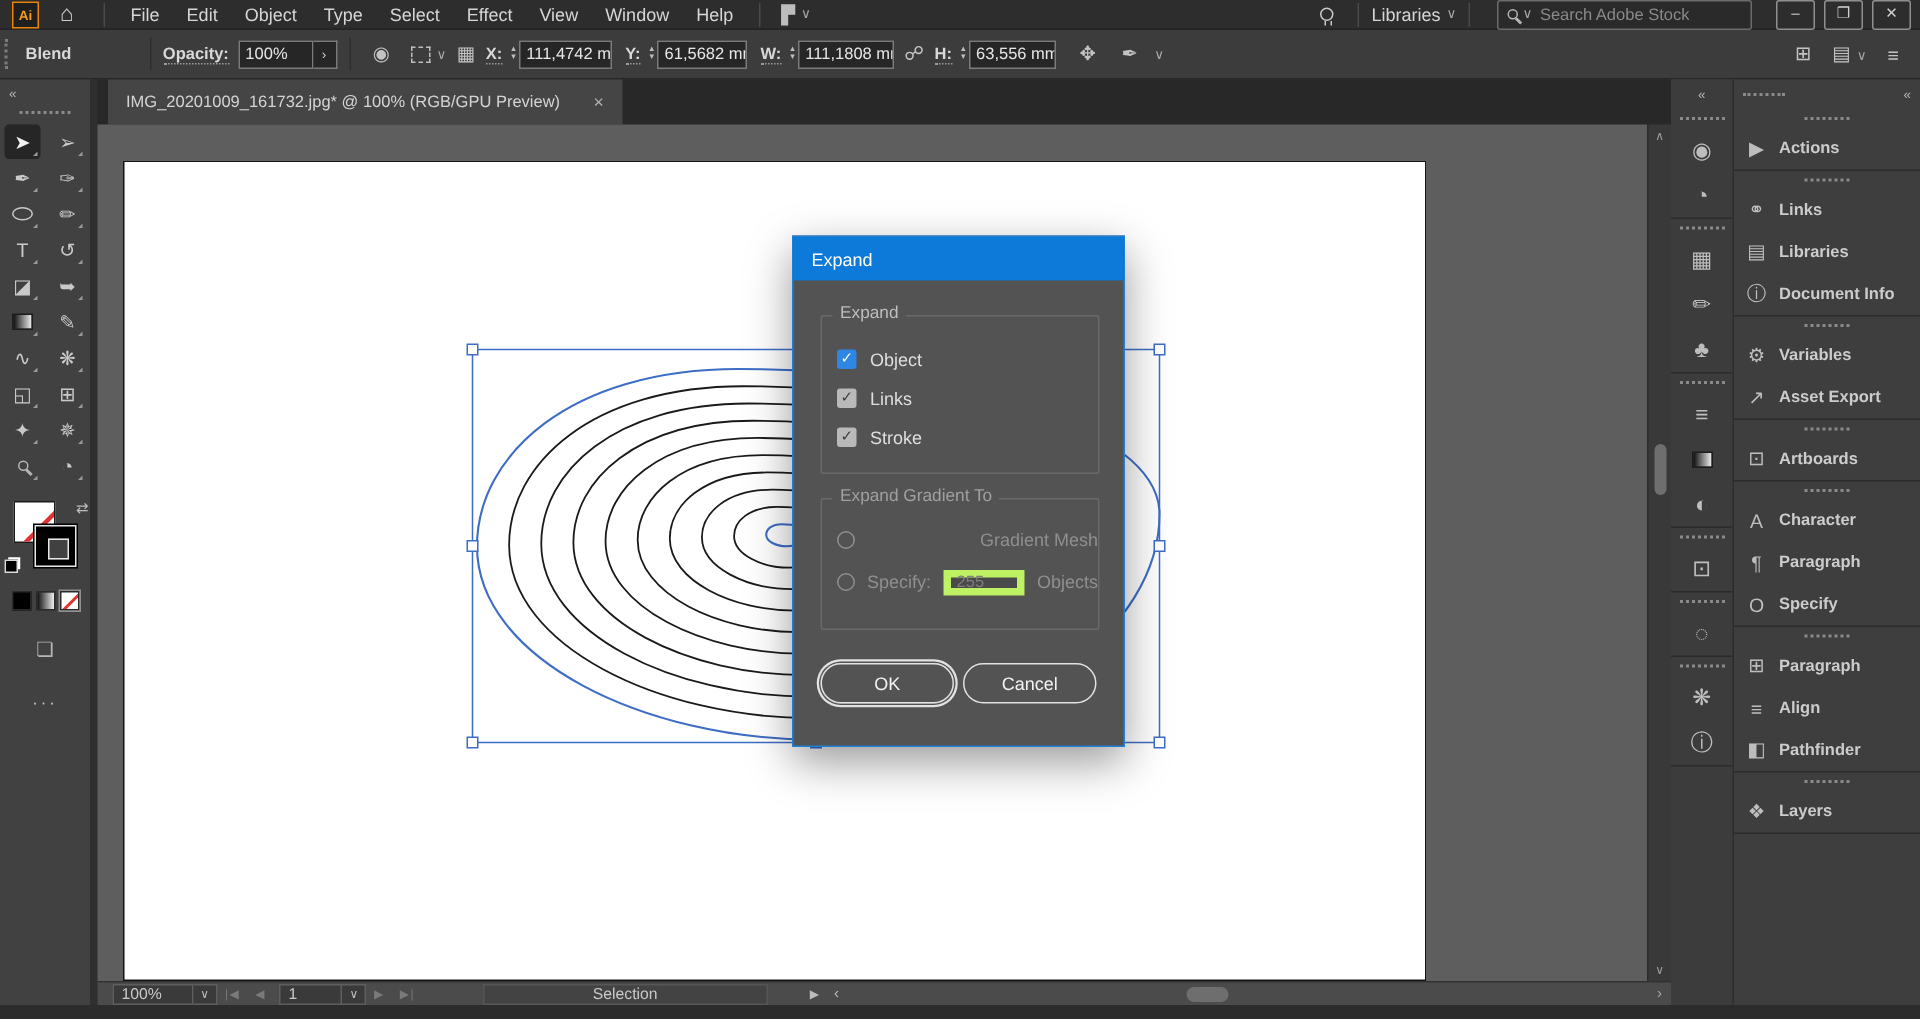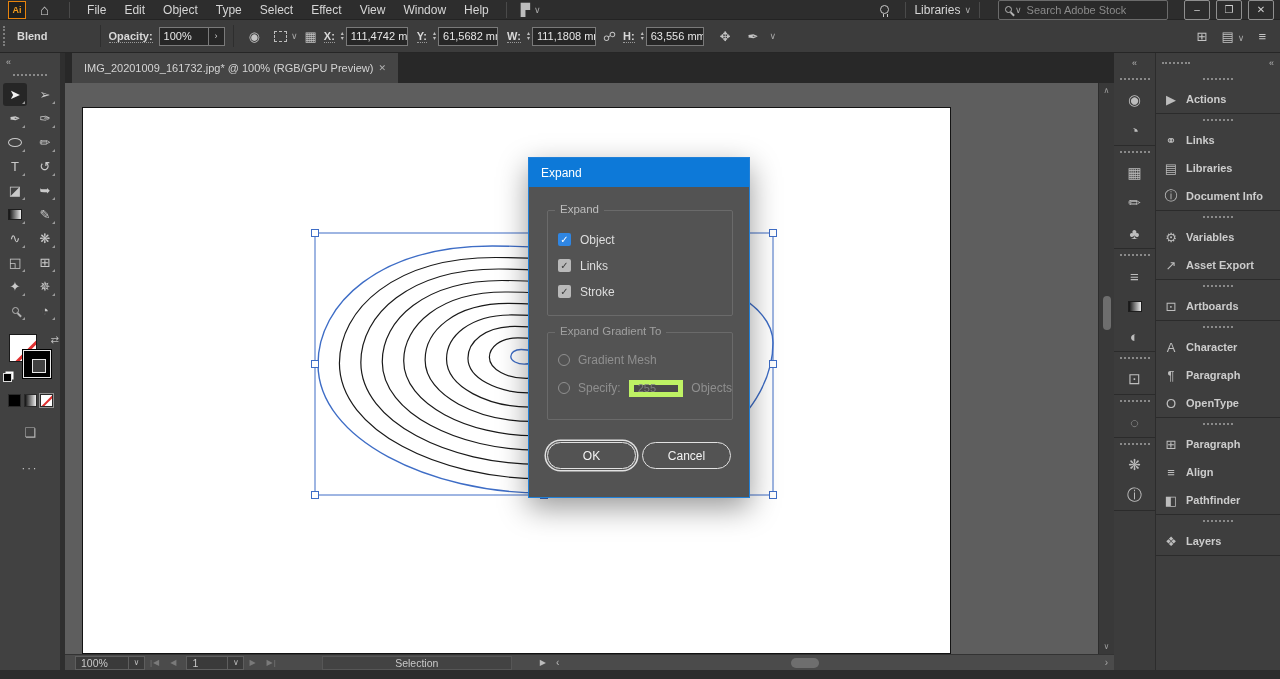--- a/index.html
+++ b/index.html
@@ -64,21 +64,21 @@
   .sw-grad { background:linear-gradient(90deg,#111,#eee); }
   .sw-none { background:#fff; position:relative; overflow:hidden; outline:1.5px solid #8f8f8f; }
   .sw-none::after { content:""; position:absolute; left:-2px; top:4.5px; width:18px; height:2px; background:#e03131; transform:rotate(-45deg); }
   .drawmode { margin-top:18px; color:#b5b5b5; font-size:13px; }
   .tb-ellipsis { margin-top:22px; color:#cfcfcf; font-size:11px; letter-spacing:2px; }
 
   #tb-divider { width:5px; background:#2f2f2f; flex:none; }
 
   #center { width:1049px; display:flex; flex-direction:column; flex:none; }
   #tabbar { height:30px; background:#282828; display:flex; align-items:flex-start; }
-  .doc-tab { margin-left:7px; height:30px; background:#454545; display:flex; align-items:center; gap:5px; padding:0 12px; font-size:11px; color:#d4d4d4; white-space:nowrap; }
+  .doc-tab { margin-left:7px; height:30px; background:#454545; display:flex; align-items:center; gap:22px; padding:0 12px; font-size:11px; color:#d4d4d4; white-space:nowrap; }
   .tab-close { color:#b0b0b0; font-size:9px; }
 
   #mid { display:flex; height:571px; }
   #viewport { position:relative; flex:1; background:#5e5e5e; overflow:hidden; }
   #artboard { position:absolute; left:17px; top:24px; width:869px; height:547px; background:#fff; border:1px solid #131313; }
   #artwork { position:absolute; left:0; top:0; }
 
   
   #vscroll { width:16px; background:#393939; border-left:1px solid #2c2c2c; position:relative; flex:none; }
   .vs-arrow { position:absolute; left:0; width:100%; text-align:center; color:#9e9e9e; font-size:8px; }
@@ -115,21 +115,21 @@
   .group .legend { position:absolute; top:-8px; left:7px; background:#535353; padding:0 5px; font-size:11.5px; color:#bdbdbd; }
   #grp-expand { top:52px; height:106px; }
   #grp-grad { top:174px; height:88px; }
   #grp-grad .legend { color:#a0a0a0; }
   .chk-row { display:flex; align-items:center; gap:9px; padding-left:10px; height:25px; margin-top:1px; }
   .chk-row:first-of-type { margin-top:16px; }
   .checkbox { width:13px; height:13px; border-radius:2px; background:#b9b9b9; color:#3c3c3c; display:flex; align-items:center; justify-content:center; font-size:10px; font-weight:bold; flex:none; }
   .checkbox.accent { background:#2f86e3; color:#fff; }
   .chk-label { color:#dedede; font-size:12px; }
   .rad-row { display:flex; align-items:center; gap:8px; padding-left:10px; height:26px; margin-top:2px; color:#8f8f8f; }
-  .rad-row:first-of-type { margin-top:14px; }
+  .rad-row:first-of-type { margin-top:14px;justify-content:space-between; }
   .radio { width:12px; height:12px; border-radius:50%; border:1.5px solid #8f8f8f; flex:none; }
   .spec-input { width:64px; height:17px; background:#4a4a4a; border:5px solid #bef264; color:#7f7f7f; font-size:11px; padding-left:4px; display:flex; align-items:center; }
   .btn-row { position:absolute; left:18px; right:18px; top:284px; display:flex; gap:6px; }
   .pill-btn { flex:1; height:27px; border:1.5px solid #e2e2e2; border-radius:14px; background:transparent; color:#f2f2f2; font-size:12px; display:flex; align-items:center; justify-content:center; }
   .pill-btn.focused { box-shadow:0 0 0 1px #535353, 0 0 0 2.5px #e2e2e2; }
 </style>
 </head>
 <body>
 
 <div id="menubar">
@@ -521,21 +521,21 @@
             <div class="panel-item">
               <span class="p-ic">A</span>
               <span>Character</span>
             </div>
             <div class="panel-item">
               <span class="p-ic">¶</span>
               <span>Paragraph</span>
             </div>
             <div class="panel-item">
               <span class="p-ic">O</span>
-              <span>OpenType</span>
+              <span>Specify</span>
             </div>
           </div>
           <div class="dk-group">
             <div class="dots-row">
               <span class="dots-h"></span>
             </div>
             <div class="panel-item">
               <span class="p-ic">⊞</span>
               <span>Paragraph</span>
             </div>

